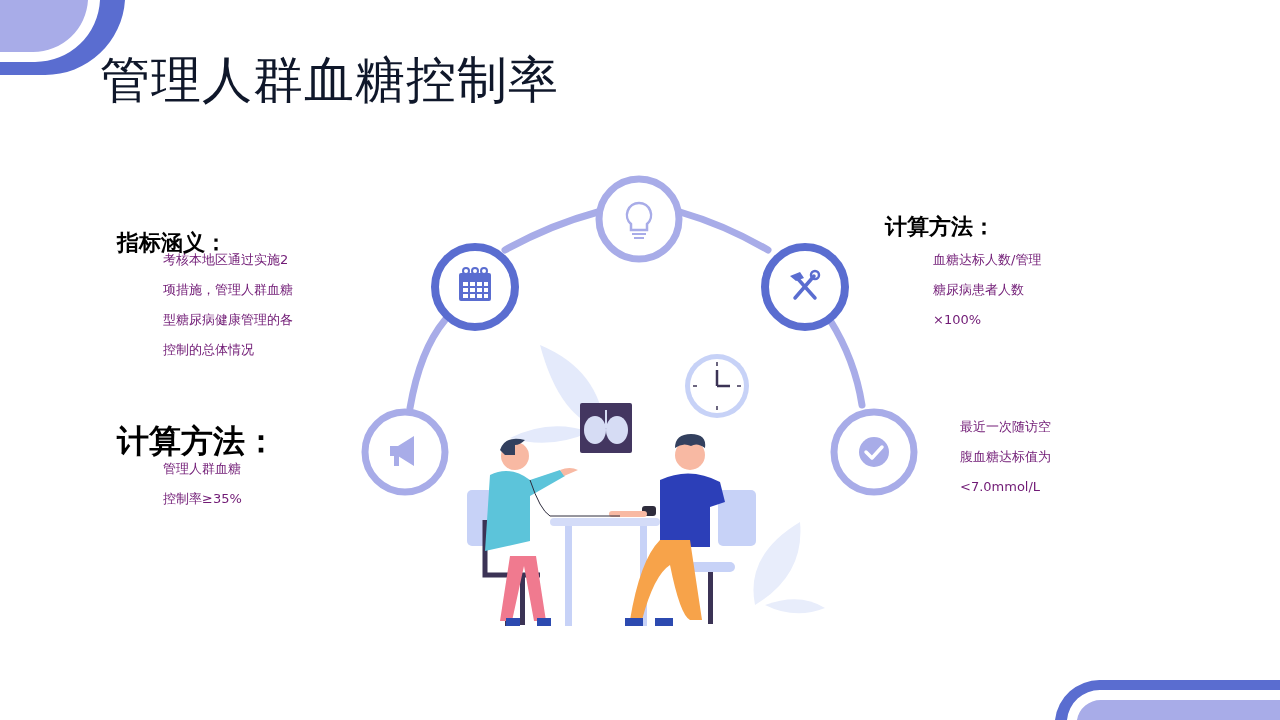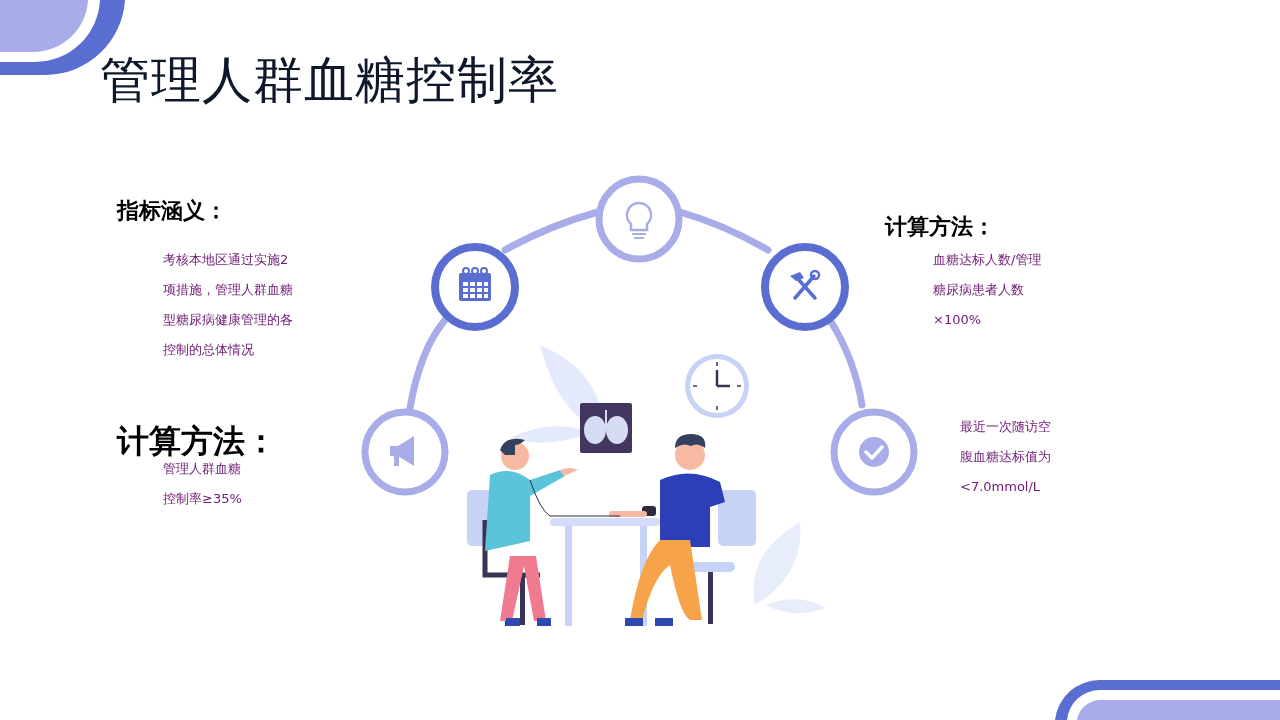--- a/index.html
+++ b/index.html
@@ -21,21 +21,21 @@
 </svg>
 
 <svg class="deco" style="left:1055px;top:680px" width="225" height="40" viewBox="0 0 225 40">
   <path d="M0 40 A45 45 0 0 1 45 0 H225 V40 Z" fill="#5A6DD0"></path>
   <path d="M12 40 A33 33 0 0 1 45 10 H225 V40 Z" fill="#ffffff"></path>
   <path d="M22 40 A24 24 0 0 1 46 20 H225 V40 Z" fill="#A8ACE8"></path>
 </svg>
 
 <div class="title">管理人群血糖控制率</div>
 
-<div class="h-sub" style="left:117px;top:196px">指标涵义：</div>
+<div class="h-sub" style="left:117px;top:228px">指标涵义：</div>
 <div class="para" style="left:163px;top:245px">
   <div>考核本地区通过实施2</div>
   <div>项措施，管理人群血糖</div>
   <div>型糖尿病健康管理的各</div>
   <div>控制的总体情况</div>
 </div>
 
 <div class="h-big" style="left:117px;top:420px">计算方法：</div>
 <div class="para" style="left:163px;top:454px">
   <div>管理人群血糖</div>

